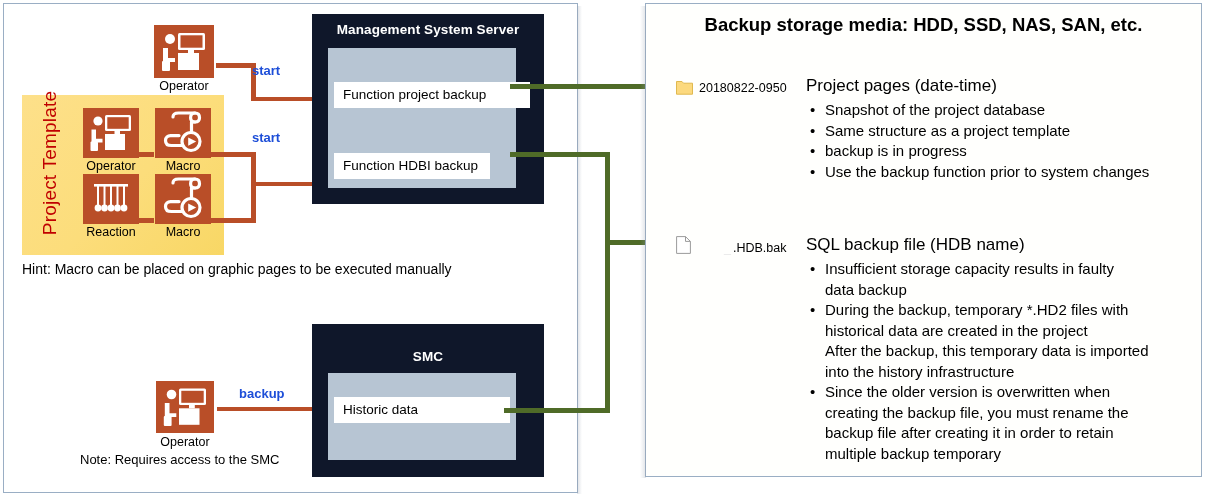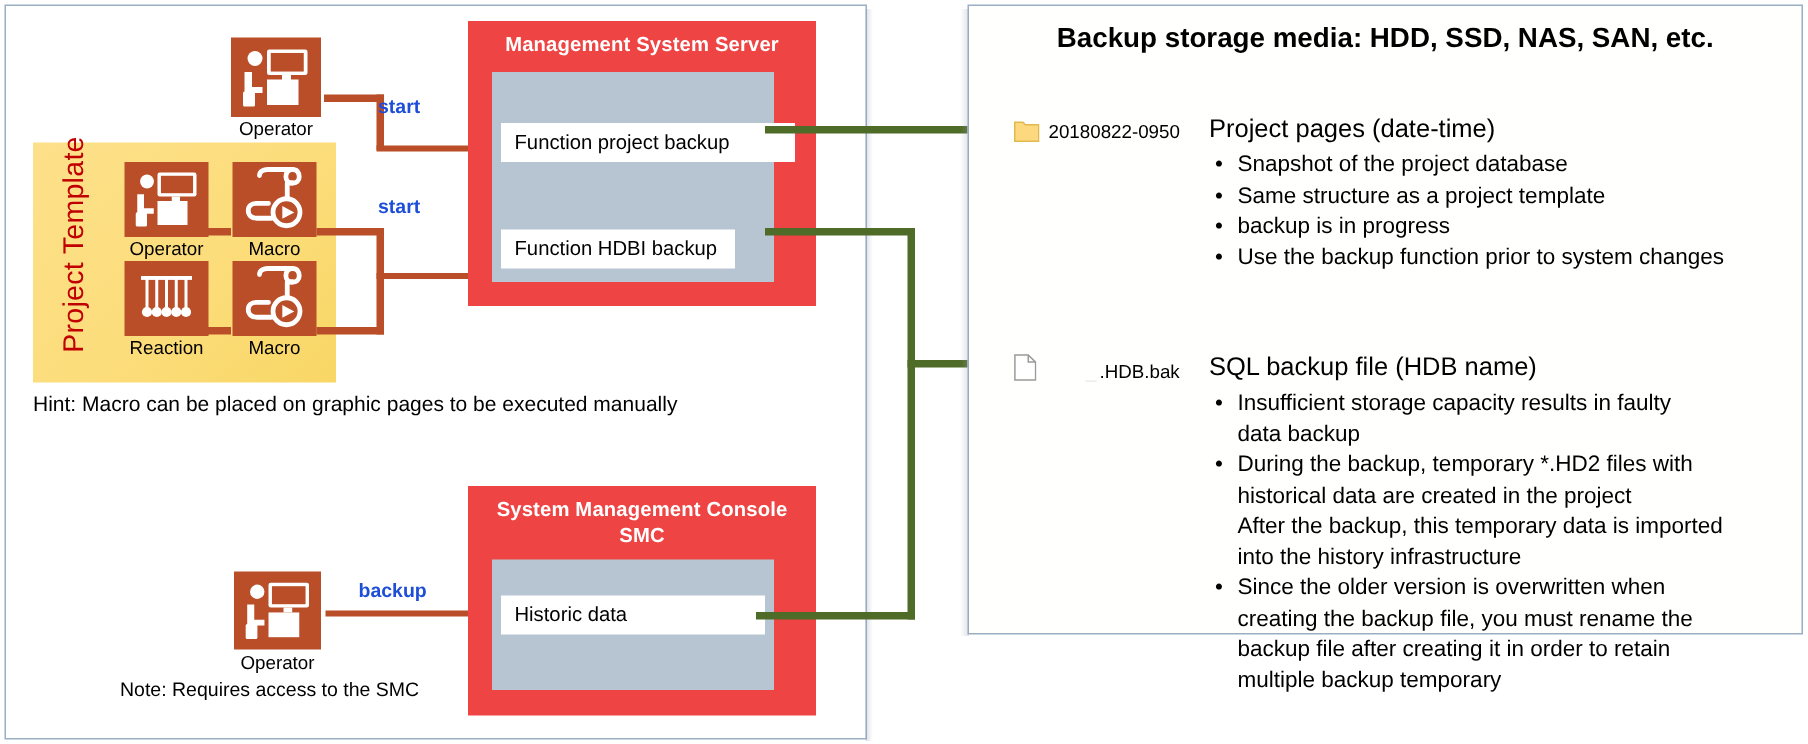--- a/index.html
+++ b/index.html
@@ -12,35 +12,35 @@
   .stage{position:absolute;left:0;top:0;width:1205px;height:496px;background:#ffffff;}
 
   
   .panel{
     position:absolute;
     background:#fffffd;
     border:1px solid #9aaec4;
     box-sizing:border-box;
   }
   #left-panel{left:3px;top:3px;width:575px;height:490px;background:#ffffff;}
-  #right-panel{left:645px;top:3px;width:557px;height:420px;}
+  #right-panel{left:645px;top:3px;width:557px;height:474px;}
 
   
   #left-panel:after{
     content:"";position:absolute;right:-5px;top:2px;width:5px;height:100%;
     background:linear-gradient(to right,rgba(150,160,175,.33),rgba(150,160,175,0));
   }
   #right-panel:after{
     content:"";position:absolute;left:-6px;top:2px;width:6px;height:100%;
     background:linear-gradient(to left,rgba(150,160,175,.30),rgba(150,160,175,0));
   }
 
   
   .server-box{
-    position:absolute;background:#ef4444;box-sizing:border-box;
+    position:absolute;background:#0f172a;box-sizing:border-box;
   }
   .server-title{
     position:absolute;left:0;right:0;top:8px;
     text-align:center;color:#ffffff;font-weight:bold;font-size:13.5px;
     line-height:16px;letter-spacing:.1px;
   }
   .server-inner{
     position:absolute;background:#b7c5d3;
   }
   .func-box{
@@ -246,21 +246,20 @@
     <div class="note-text" style="left:76px;top:448px;font-size:13px;">Note: Requires access to the SMC</div>
 
     <div class="server-box" style="left:308px;top:10px;width:232px;height:190px;">
       <div class="server-title">Management System Server</div>
       <div class="server-inner" style="left:16px;top:34px;width:188px;height:140px;"></div>
       <div class="func-box" style="left:22px;top:68px;width:196px;height:26px;">Function project backup</div>
       <div class="func-box" style="left:22px;top:139px;width:156px;height:26px;">Function HDBI backup</div>
     </div>
 
     <div class="server-box" style="left:308px;top:320px;width:232px;height:153px;">
-      <div class="server-title" style="top:8px;">System Management Console</div>
       <div class="server-title" style="top:25px;">SMC</div>
       <div class="server-inner" style="left:16px;top:49px;width:188px;height:87px;"></div>
       <div class="func-box" style="left:22px;top:73px;width:176px;height:26px;">Historic data</div>
     </div>
   </div>
 
   <div class="green-line" style="left:510px;top:84px;width:160px;height:5px;"></div>
   <div class="arrow-head-green" style="left:668px;top:80.5px;"></div>
 
   <div class="green-line" style="left:510px;top:152px;width:100px;height:5px;"></div>

